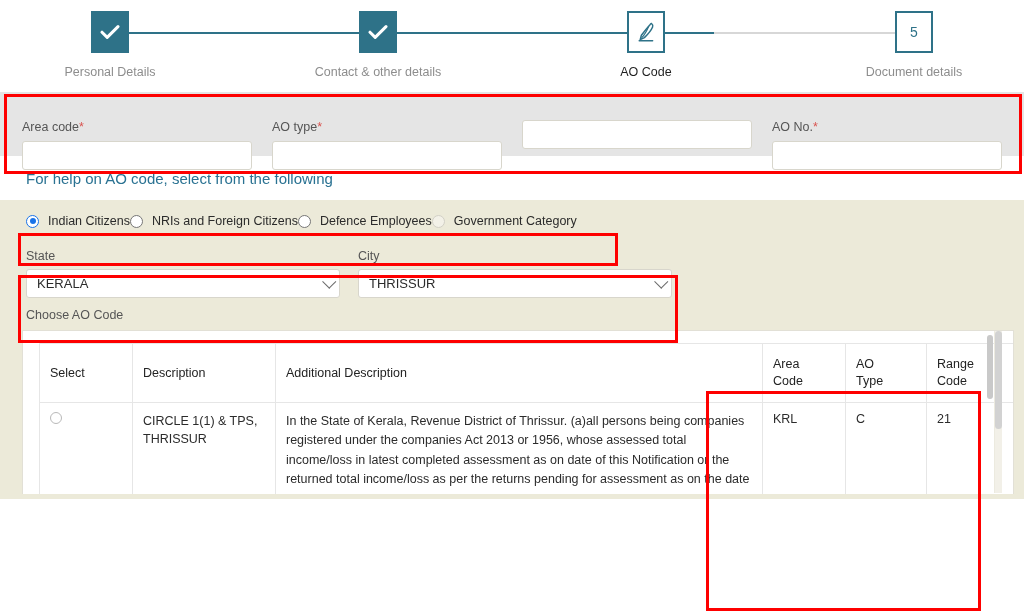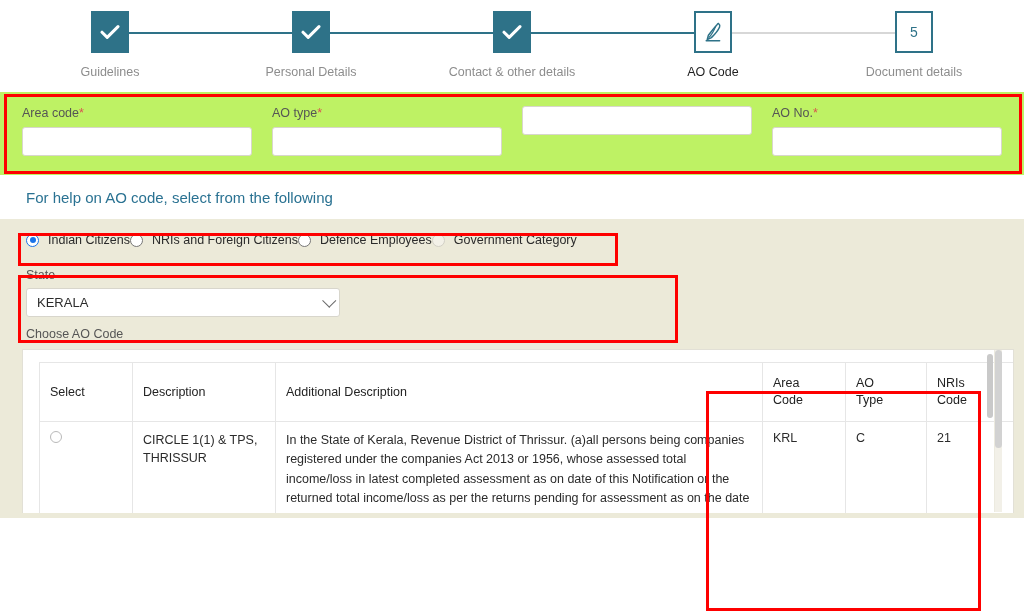--- a/index.html
+++ b/index.html
@@ -91,24 +91,24 @@
     text-align: center;
     white-space: nowrap;
   }
   .step-label.active {
     color: #1f1f1f;
   }
 
   
   .form-band {
     position: relative;
-    background: #bef264;
-    padding: 14px 22px 20px 22px;
-    box-sizing: border-box;
-    height: 83px;
+    background: #e5e5e5;
+    padding: 28px 22px 20px 22px;
+    box-sizing: border-box;
+    height: 64px;
   }
   .form-row {
     display: flex;
     gap: 20px;
   }
   .field {
     flex: 1;
   }
   .field-label {
     font-size: 12.5px;
@@ -353,30 +353,20 @@
 </head>
 <body>
 
 <div class="page">
 
   <div class="stepper">
     <div class="step-track"></div>
     <div class="step-track-done"></div>
     <div class="steps">
 
-      <div class="step">
-        <div class="step-box done">
-          <span class="check-icon">
-            <svg width="20" height="16" viewBox="0 0 20 16">
-                <path d="M2 8.2 L7.2 13.4 L18 2.6" stroke="#ffffff" stroke-width="3" fill="none" stroke-linecap="round" stroke-linejoin="round"></path>
-              </svg>
-          </span>
-        </div>
-        <div class="step-label">Guidelines</div>
-      </div>
 
       <div class="step">
         <div class="step-box done">
           <span class="check-icon">
             <svg width="20" height="16" viewBox="0 0 20 16">
                 <path d="M2 8.2 L7.2 13.4 L18 2.6" stroke="#ffffff" stroke-width="3" fill="none" stroke-linecap="round" stroke-linejoin="round"></path>
               </svg>
           </span>
         </div>
         <div class="step-label">Personal Details</div>
@@ -475,20 +465,27 @@
     <div class="select-row">
 
       <div class="select-field">
         <span class="select-label">State</span>
         <div class="select-box">
           <span>KERALA</span>
           <span class="chev"></span>
         </div>
       </div>
 
+      <div class="select-field">
+        <span class="select-label">City</span>
+        <div class="select-box">
+          <span>THRISSUR</span>
+          <span class="chev"></span>
+        </div>
+      </div>
 
     </div>
   </div>
 
   <div class="table-area">
     <div class="choose-label">Choose AO Code</div>
 
     <div class="table-card">
       <table class="ao">
         <thead>
@@ -503,21 +500,21 @@
               </div>
             </th>
             <th class="c-type">
               <div class="hdr-two">
                 <div>AO</div>
                 <div>Type</div>
               </div>
             </th>
             <th class="c-range">
               <div class="hdr-two">
-                <div>NRIs</div>
+                <div>Range</div>
                 <div>Code</div>
               </div>
             </th>
 
           </tr>
         </thead>
         <tbody>
           <tr>
             <td class="cell-select">
               <span class="row-radio"></span>

